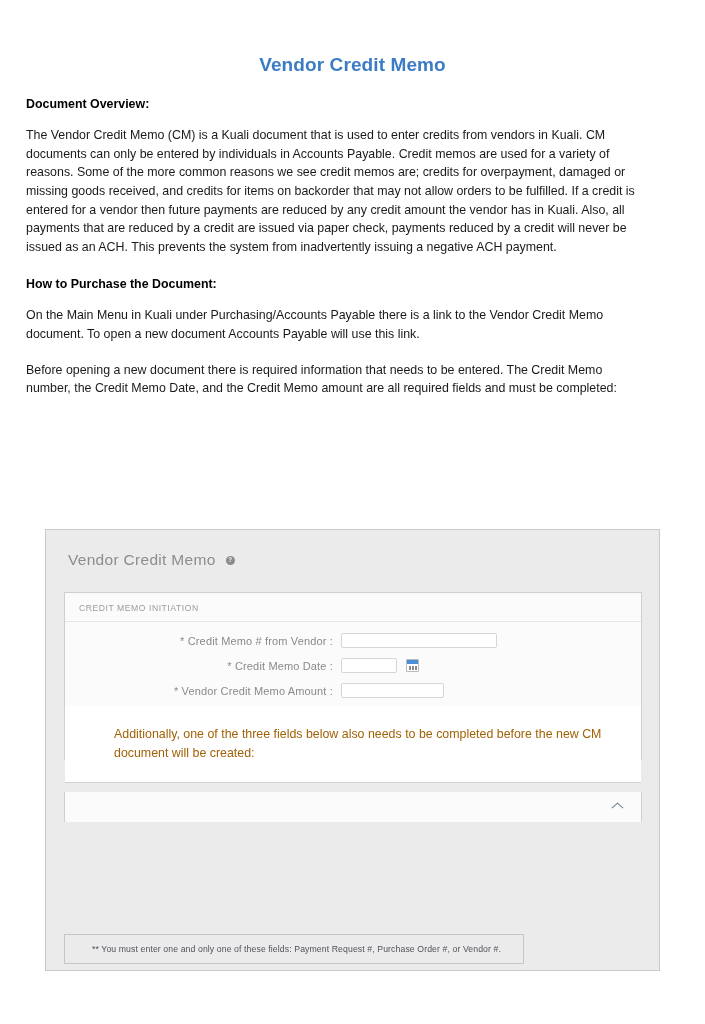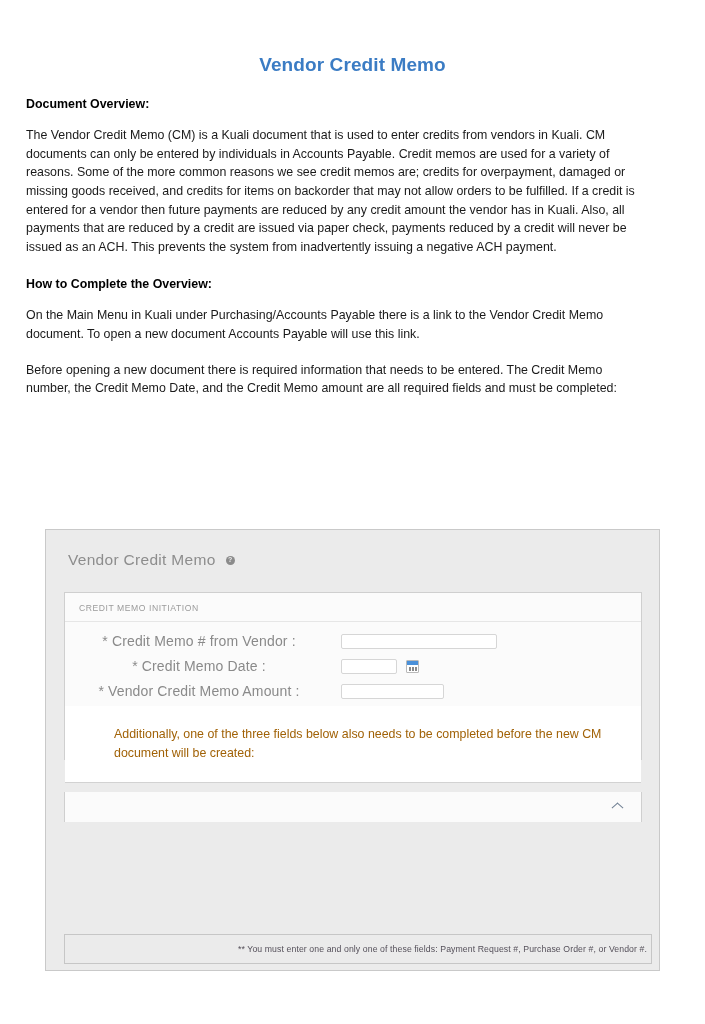--- a/index.html
+++ b/index.html
@@ -142,22 +142,22 @@
   }
 
   .field-row {
     position: absolute;
     display: flex;
     align-items: center;
     left: 0;
     width: 100%;
   }
   .field-label {
-    text-align: center;
-    font-size: 14px;
+    text-align: right;
+    font-size: 11px;
     color: #8a8a8a;
     letter-spacing: 0.15px;
     padding-right: 8px;
     box-sizing: border-box;
   }
   .field-input {
     background: #ffffff;
     border: 1px solid #d6d6d6;
     border-radius: 2px;
     height: 15px;
@@ -272,50 +272,50 @@
 
   .in-pr { width: 74px; }
   .in-po { width: 68px; }
   .in-vn { width: 130px; }
 
   
   .footer-bar {
     position: absolute;
     left: 18px;
     top: 404px;
-    width: 588px;
+    width: 460px;
     height: 30px;
     background: #ebebeb;
     border: 1px solid #c6c6c6;
     box-sizing: border-box;
     display: flex;
     align-items: center;
     justify-content: flex-end;
-    padding-right: 4px;
+    padding-right: 22px;
   }
   .footer-note {
     font-size: 8.7px;
     color: #55505a;
     letter-spacing: 0.1px;
   }
 </style>
 </head>
 <body>
 
 <div class="page">
 
   <div class="doc-title">Vendor Credit Memo</div>
 
   <div class="body-col">
 
     <div class="sec-head">Document Overview:</div>
 
     <p class="para">The Vendor Credit Memo (CM) is a Kuali document that is used to enter credits from vendors in Kuali. CM documents can only be entered by individuals in Accounts Payable. Credit memos are used for a variety of reasons. Some of the more common reasons we see credit memos are; credits for overpayment, damaged or missing goods received, and credits for items on backorder that may not allow orders to be fulfilled. If a credit is entered for a vendor then future payments are reduced by any credit amount the vendor has in Kuali. Also, all payments that are reduced by a credit are issued via paper check, payments reduced by a credit will never be issued as an ACH. This prevents the system from inadvertently issuing a negative ACH payment.</p>
 
-    <div class="sec-head gap-before">How to Complete the Overview:</div>
+    <div class="sec-head gap-before">How to Purchase the Document:</div>
 
 
     <p class="para">On the Main Menu in Kuali under Purchasing/Accounts Payable there is a link to the Vendor Credit Memo document. To open a new document Accounts Payable will use this link.</p>
 
     <p class="para">Before opening a new document there is required information that needs to be entered. The Credit Memo number, the Credit Memo Date, and the Credit Memo amount are all required fields and must be completed:</p>
 
   </div>
 
   <div class="shot">
 

